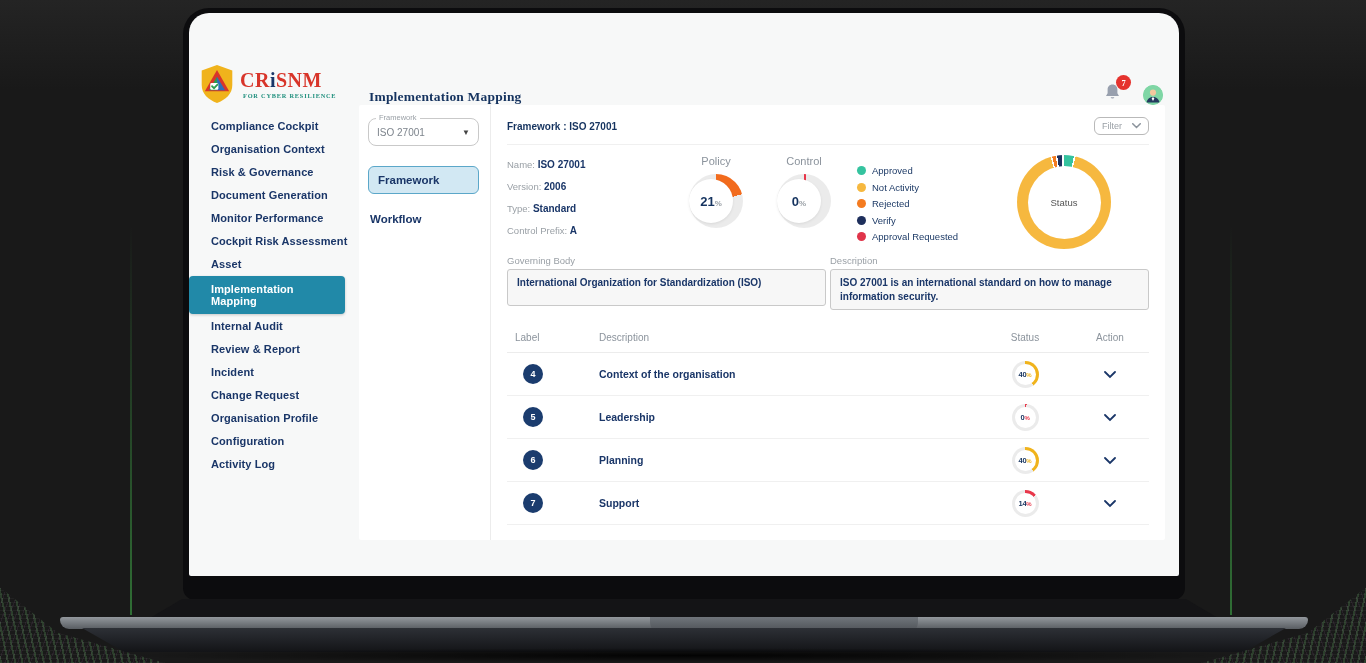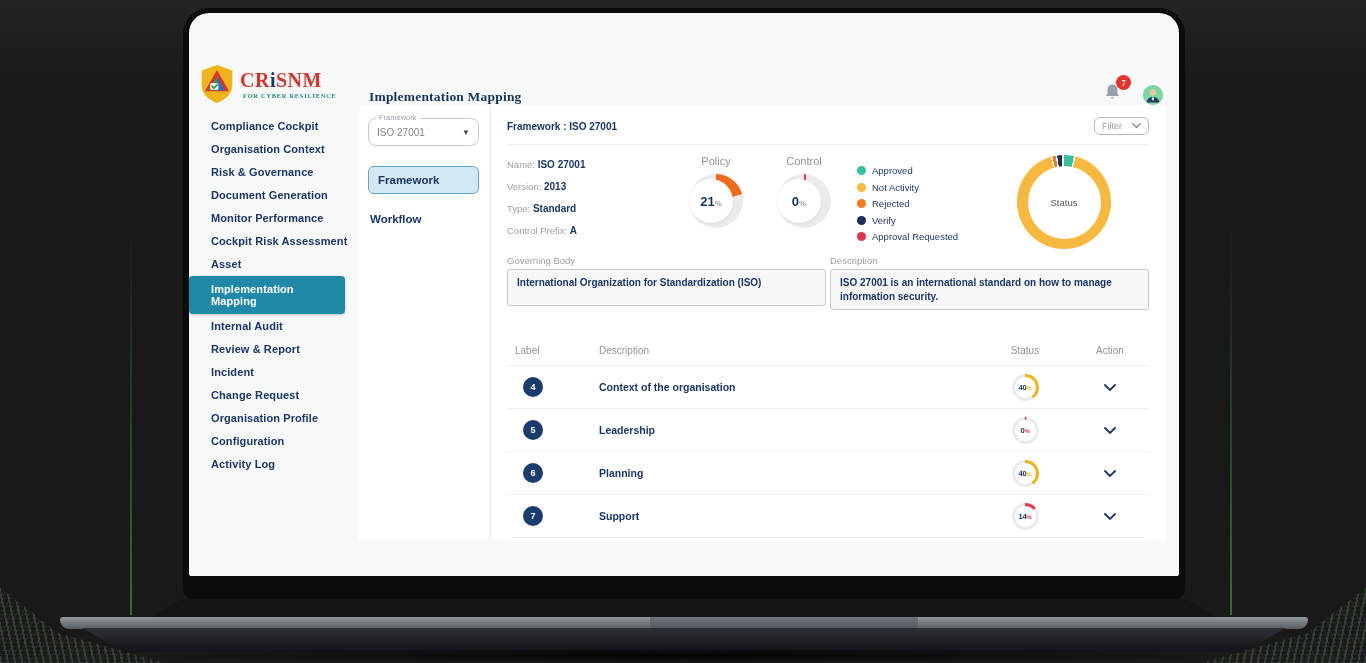--- a/index.html
+++ b/index.html
@@ -103,21 +103,21 @@
   .donut { width:94px; height:94px; border-radius:50%; display:flex; align-items:center; justify-content:center; }
   .donut-hole { width:73px; height:73px; border-radius:50%; background:#fff; display:flex;
     align-items:center; justify-content:center; font-size:9.5px; color:#555; }
 
   .fields-row { display:flex; gap:4px; margin-top:6px; }
   .field { flex:1; }
   .field-label { font-size:9.5px; color:#9aa0a6; margin-bottom:3px; }
   .field-box { border:1px solid #c9c9c9; border-radius:3px; background:#f7f7f7; min-height:37px;
     padding:6px 9px; font-size:10px; font-weight:bold; color:#1a3668; line-height:1.35; }
 
-  .tbl { margin-top:31px; }
+  .tbl { margin-top:18px; }
   .tbl-head { display:flex; align-items:center; font-size:10px; color:#8b939c; padding:4px 0 9px 0;
     border-bottom:1px solid #ececec; }
   .col-label { width:92px; flex:none; padding-left:8px; }
   .col-desc { flex:1; }
   .col-status { width:92px; flex:none; text-align:center; }
   .col-action { width:78px; flex:none; text-align:center; }
   .tbl-row { display:flex; align-items:center; height:43px; border-bottom:1px solid #f0f0f0; }
   .row-badge { width:20px; height:20px; border-radius:50%; background:#1b3c6e; color:#fff;
     font-size:9px; font-weight:bold; display:flex; align-items:center; justify-content:center;
     margin-left:8px; }
@@ -212,21 +212,21 @@
               <svg width="9" height="6" viewBox="0 0 12 8">
                 <path d="M1 1 L6 6 L11 1" stroke="#8b939c" stroke-width="2" fill="none" stroke-linecap="round"></path>
               </svg>
             </div>
           </div>
           <div class="title-divider"></div>
 
           <div class="details-row">
             <div class="meta">
               <div class="meta-line"><span>Name:</span> <b>ISO 27001</b></div>
-              <div class="meta-line"><span>Version:</span> <b>2013</b></div>
+              <div class="meta-line"><span>Version:</span> <b>2006</b></div>
               <div class="meta-line"><span>Type:</span> <b>Standard</b></div>
               <div class="meta-line"><span>Control Prefix:</span> <b>A</b></div>
             </div>
 
             <div class="gauges">
               <div class="gauge-block">
                 <div class="gauge-label">Policy</div>
                 <div class="ring" style="background: conic-gradient(rgb(242, 107, 29) 0deg, rgb(242, 107, 29) 21%, rgb(235, 235, 235) 21%, rgb(235, 235, 235) 100%);">
                   <div class="ring-inner">
                       <span class="gauge-val"><span>21</span><span class="pct">%</span></span>

